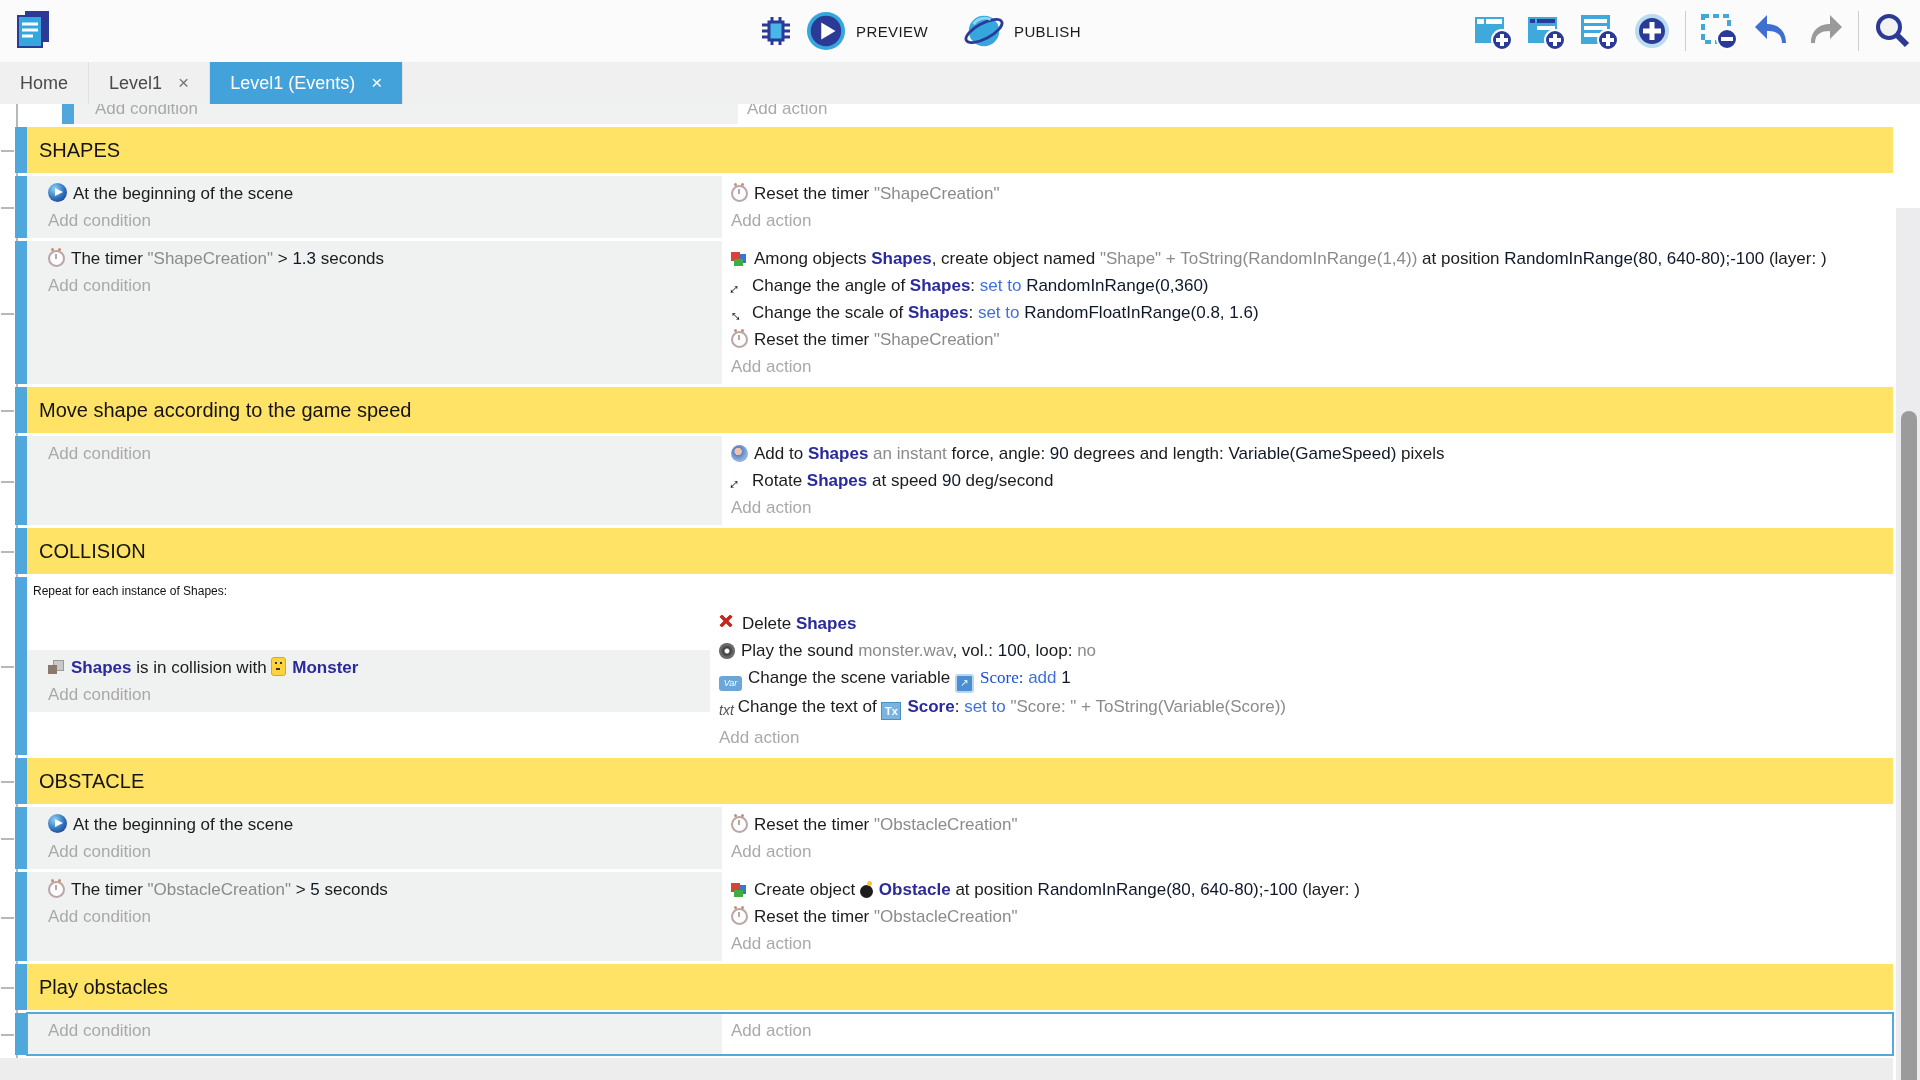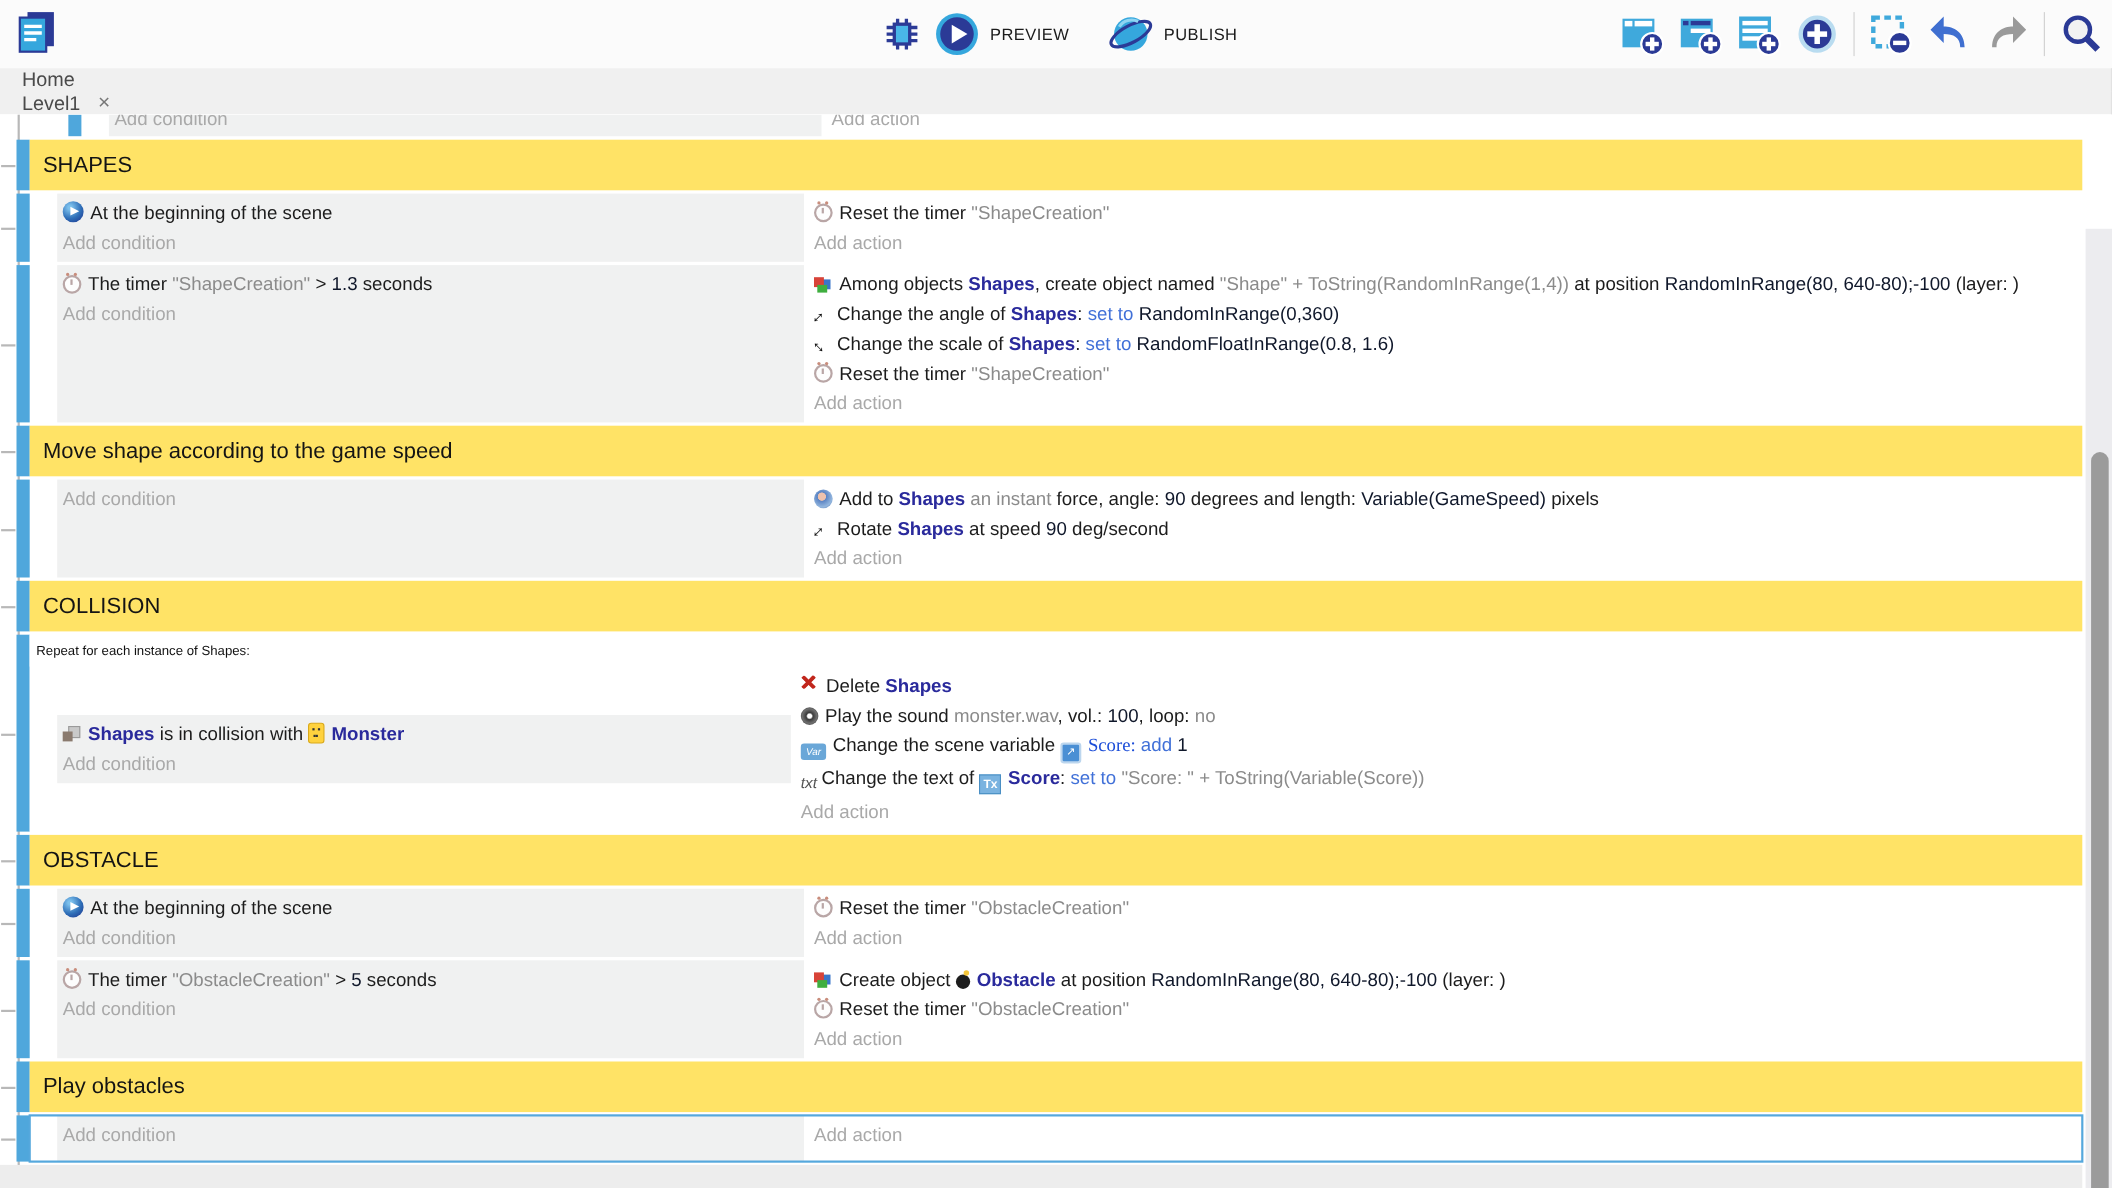--- a/index.html
+++ b/index.html
@@ -2,45 +2,45 @@
 <html><head>
 <meta charset="utf-8">
 <style>
   html,body{margin:0;padding:0;}
   body{width:1920px;height:1080px;overflow:hidden;background:#fff;
        font-family:"Liberation Sans",sans-serif;position:relative;}
 
   
   .topbar{position:absolute;top:0;left:0;right:0;height:62px;background:#fbfbfb;}
   .appicon{position:absolute;left:10px;top:6px;width:46px;height:46px;}
-  .centergroup{position:absolute;left:800px;top:0;height:62px;display:flex;align-items:center;gap:10px;}
+  .centergroup{position:absolute;left:756px;top:0;height:62px;display:flex;align-items:center;gap:10px;}
   .tb-label{font-size:15px;color:#1b1b1b;letter-spacing:.4px;margin-right:26px;}
   .rightgroup{position:absolute;right:8px;top:0;height:62px;display:flex;align-items:center;gap:13px;}
   .tb-sep{width:1px;height:40px;background:#cfcfcf;}
   .tb-btn{width:40px;height:40px;display:flex;align-items:center;justify-content:center;cursor:pointer;}
 
   
-  .tabbar{position:absolute;top:62px;left:0;right:0;height:42px;background:#f0f0f0;display:flex;flex-direction:column;}
+  .tabbar{position:absolute;top:62px;left:0;right:0;height:42px;background:#f0f0f0;display:flex;}
   .tab{display:flex;align-items:center;gap:16px;padding:0 20px;font-size:18px;color:#4a4a4a;
        border-right:1px solid #e2e2e2;cursor:pointer;}
   .tab .close{font-size:19px;color:#777;}
   .tab.active{background:#42a2d9;color:#fff;}
   .tab.active .close{color:#fff;}
 
   
   .sheet{position:absolute;top:104px;left:0;right:0;bottom:0;background:#fff;overflow:hidden;}
   .treeline{position:absolute;left:16px;top:0;bottom:0;width:2px;background:#b8b8b8;}
   .rows{position:absolute;left:15px;top:0;width:1878px;}
   .row{display:flex;margin-bottom:3px;position:relative;}
   .row.tick::before{content:"";position:absolute;left:-14px;top:50%;width:13px;height:2px;background:#b8b8b8;}
   .bar{width:12px;background:#4fa7dc;flex:none;}
   .group{flex:1;background:#ffe366;display:flex;align-items:center;height:46px;
          font-size:20px;color:#141414;padding-left:12px;}
   .cells{flex:1;display:flex;align-items:stretch;}
-  .cond{width:674px;flex:none;background:#f0f1f1;padding:4px 0 4px 5px;margin-left:25px;}
+  .cond{width:674px;flex:none;background:#f0f1f1;padding:4px 0 4px 21px;}
   .act{flex:1;background:#fff;padding:4px 0 4px 9px;}
   .line{font-size:17px;line-height:27px;color:#1c1c1c;}
   .line.ph{color:#a9a9a9;}
   .seg-obj{color:#2a2a9c;font-weight:700;}
   .seg-link{color:#4070d8;}
   .seg-val{color:#0f172a;}
   .seg-gray{color:#8b8b8b;}
   .seg-purple{color:#1d4ed8;font-family:Liberation Serif, serif;}
   .fe-col{flex:1;display:flex;flex-direction:column;background:#fff;}
   .fe-head{font-size:12px;line-height:29px;color:#111;padding-left:6px;background:#fff;}

